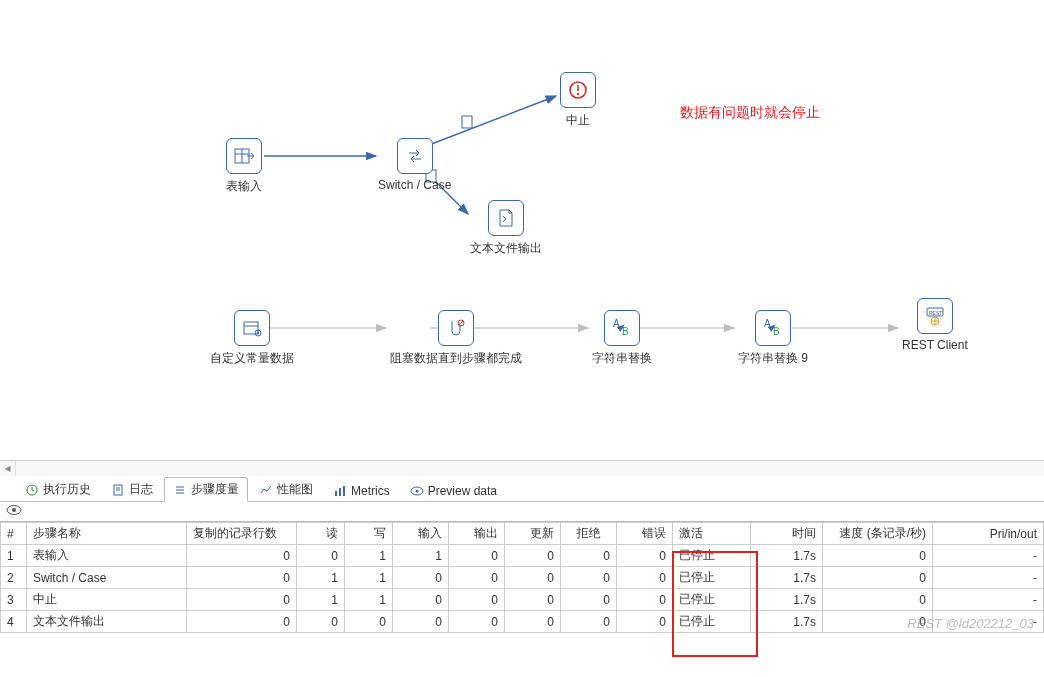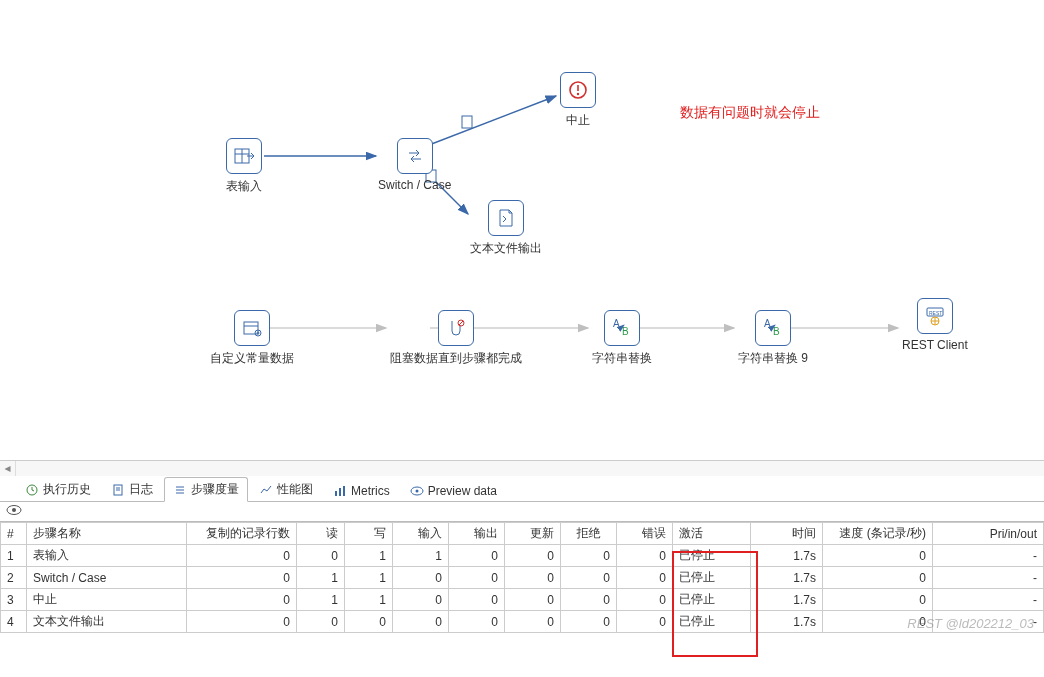--- a/index.html
+++ b/index.html
@@ -246,21 +246,21 @@
         <col style="width:56px">
       <col style="width:78px">
         <col style="width:72px">
         <col style="width:110px">
         <col>
     </colgroup>
     <thead>
       <tr>
         <th>#</th>
         <th>步骤名称</th>
-        <th style="text-align:right">复制的记录行数</th>
+        <th style="">复制的记录行数</th>
         <th style="text-align:right">读</th>
         <th style="text-align:right">写</th>
         <th style="text-align:right">输入</th>
         <th style="text-align:right">输出</th>
         <th style="text-align:right">更新</th>
         <th style="text-align:center">拒绝</th>
         <th style="text-align:right">错误</th>
         <th>激活</th>
         <th style="text-align:right">时间</th>
         <th style="text-align:right">速度 (条记录/秒)</th>

